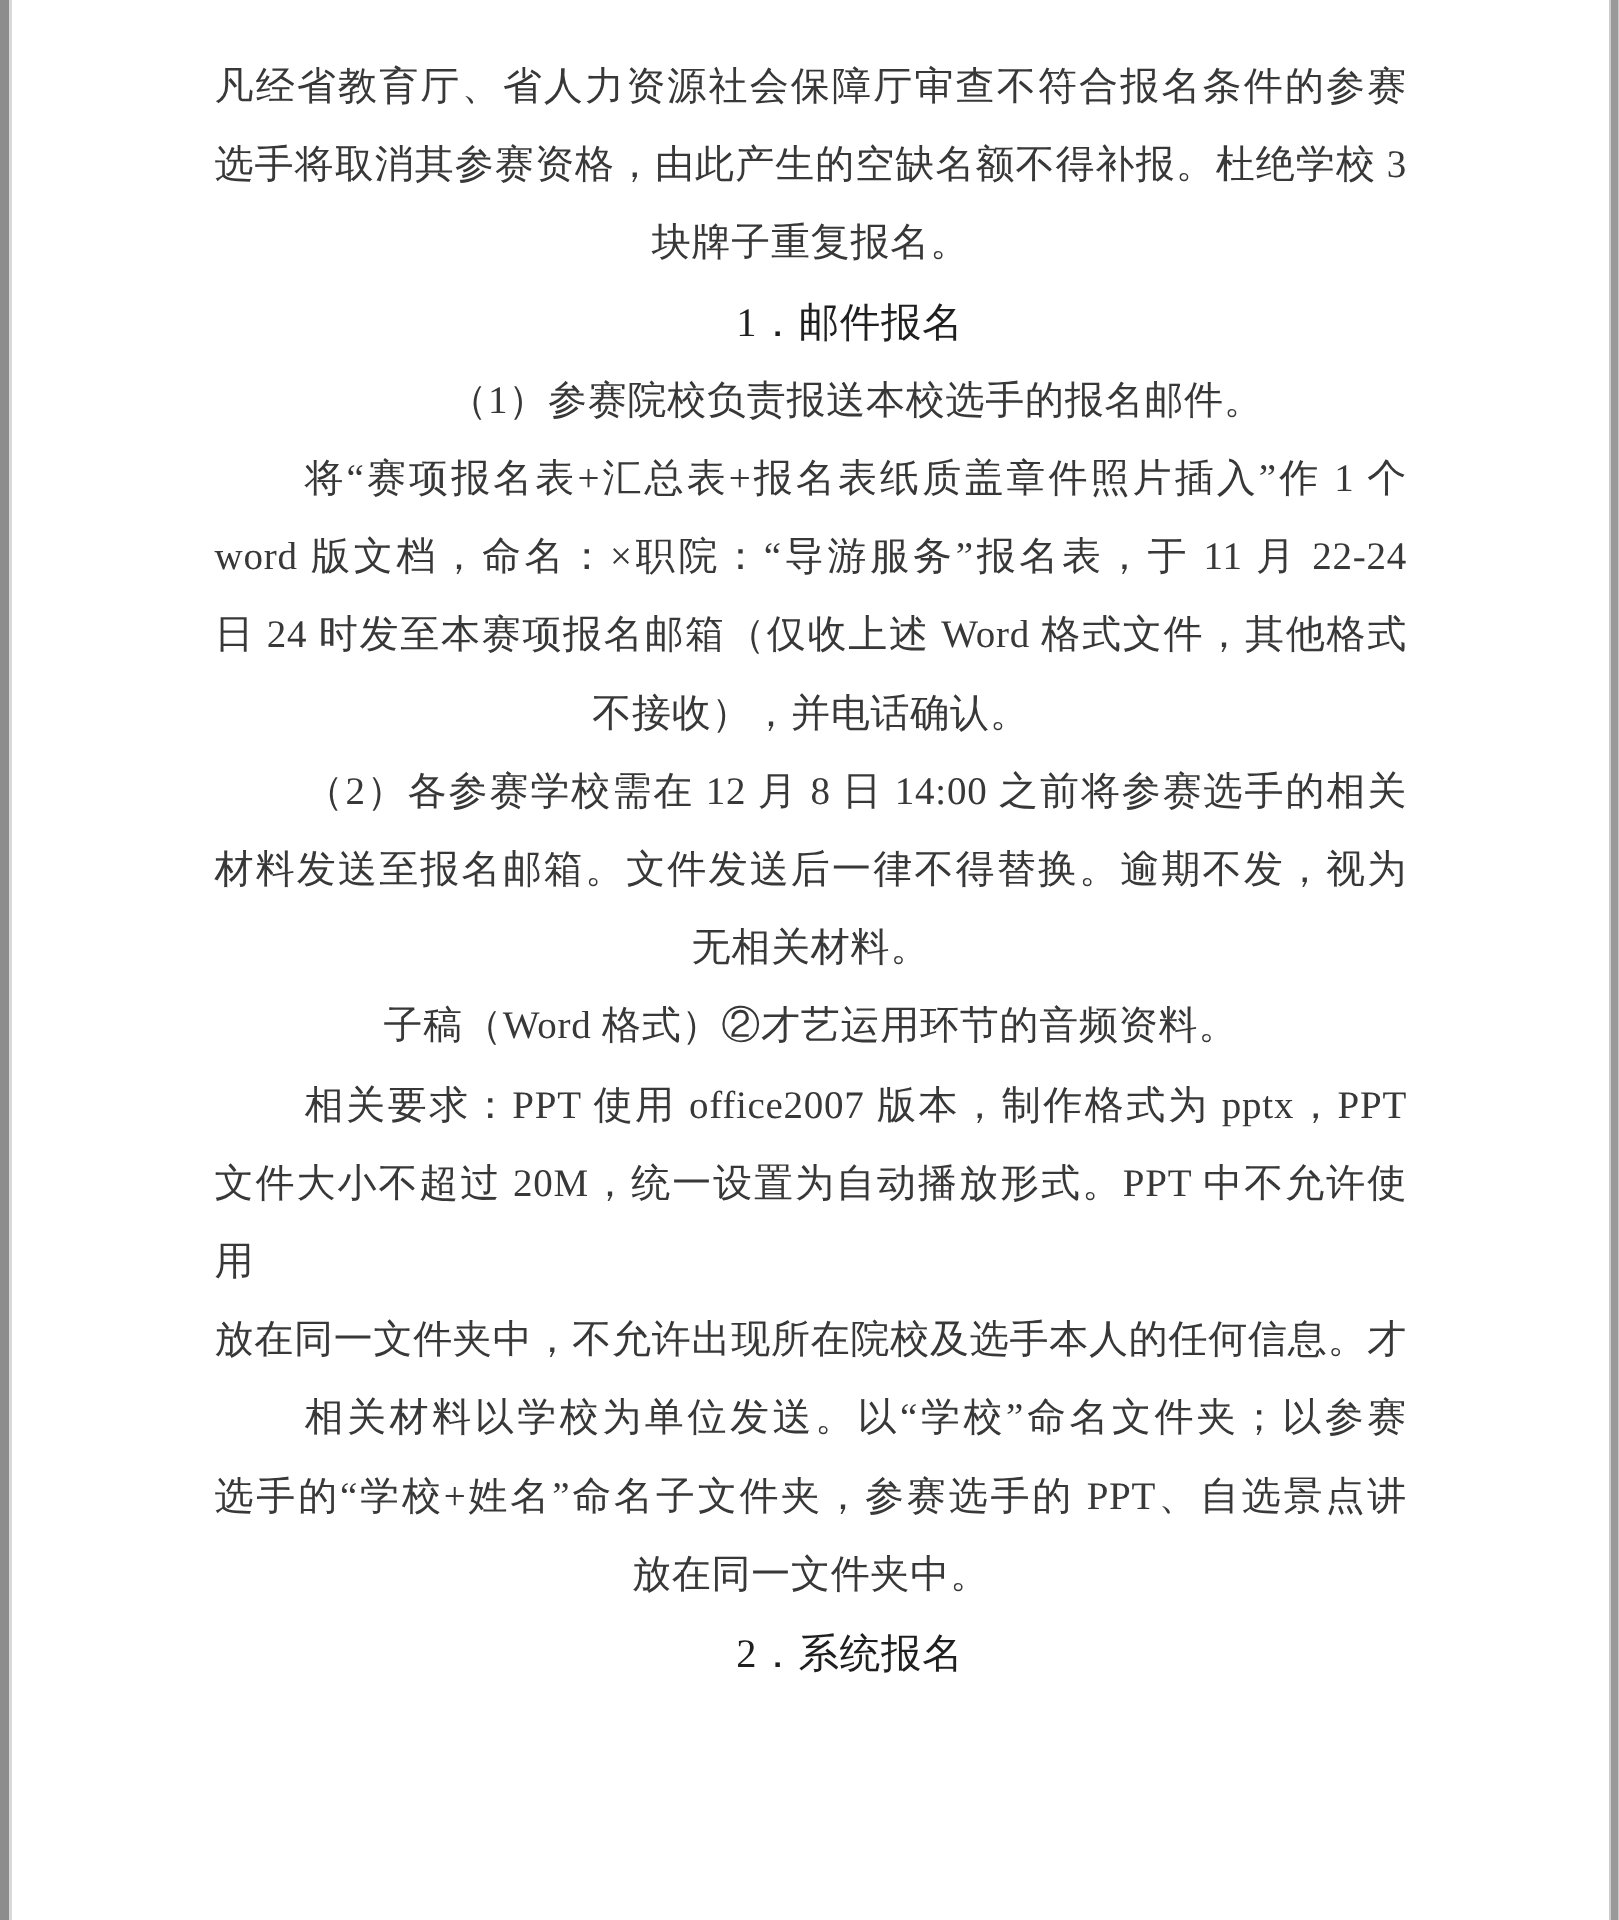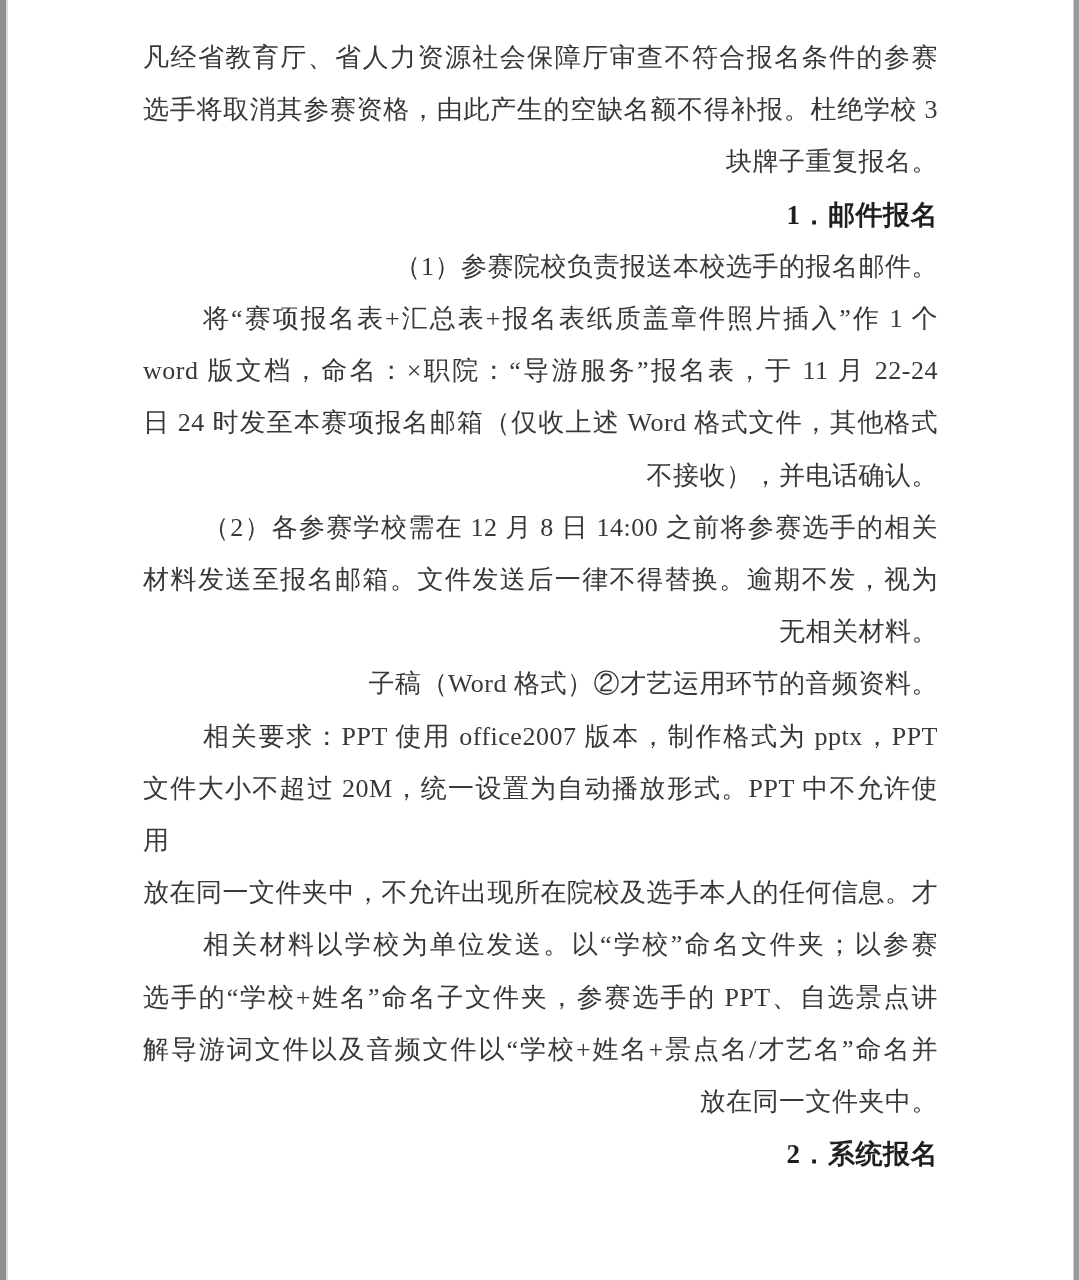--- a/index.html
+++ b/index.html
@@ -37,36 +37,36 @@
     top: 32px;
     left: 143px;
     width: 795px;
     color: var(--text-color, #383838);
     font-size: 26px;
     line-height: 52.2px;
     letter-spacing: 0.5px;
   }
   .line {
     min-height: 52.2px;
-    text-align: right;
+    text-align: center;
     white-space: pre-wrap;
   }
   .line.fill {
     text-align: justify;
     text-align-last: justify;
     text-justify: inter-character;
   }
   .line.indent {
     padding-left: 60px;
   }
   .line.indent.fill {
     text-indent: 0;
   }
   .line.heading {
-    font-weight: bold;
+    font-weight: normal;
     color: var(--heading-color, #1f1f1f);
     padding-left: 52px;
     font-size: 27px;
   }
 </style>
 </head>
 <body>
 
 <div class="page-edge left"></div>
 <div class="page-edge right"></div>
@@ -83,16 +83,15 @@
   <div class="line">不接收），并电话确认。</div>
   <div class="line indent fill">（2）各参赛学校需在 12 月 8 日 14:00 之前将参赛选手的相关</div>
   <div class="line fill">材料发送至报名邮箱。文件发送后一律不得替换。逾期不发，视为</div>
   <div class="line">无相关材料。</div>
   <div class="line">子稿（Word 格式）②才艺运用环节的音频资料。</div>
   <div class="line indent fill">相关要求：PPT 使用 office2007 版本，制作格式为 pptx，PPT</div>
   <div class="line fill">文件大小不超过 20M，统一设置为自动播放形式。PPT 中不允许使用</div>
   <div class="line fill">放在同一文件夹中，不允许出现所在院校及选手本人的任何信息。才</div>
   <div class="line indent fill">相关材料以学校为单位发送。以“学校”命名文件夹；以参赛</div>
   <div class="line fill">选手的“学校+姓名”命名子文件夹，参赛选手的 PPT、自选景点讲</div>
-  <div class="line fill">解导游词文件以及音频文件以“学校+姓名+景点名/才艺名”命名并</div>
   <div class="line">放在同一文件夹中。</div>
   <div class="line heading">2．系统报名</div>
 </div>
 
 </body></html>

